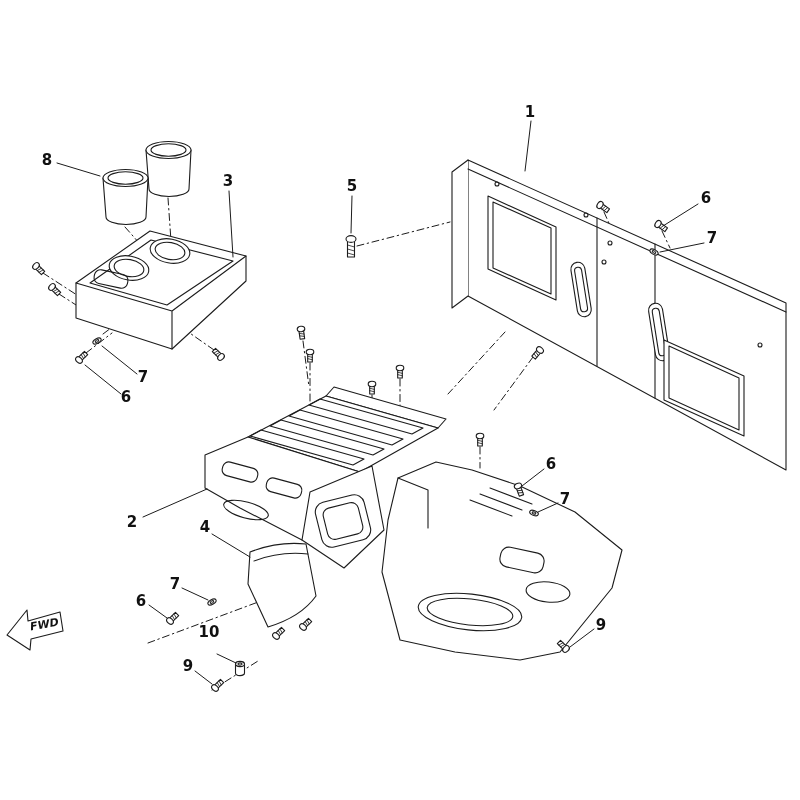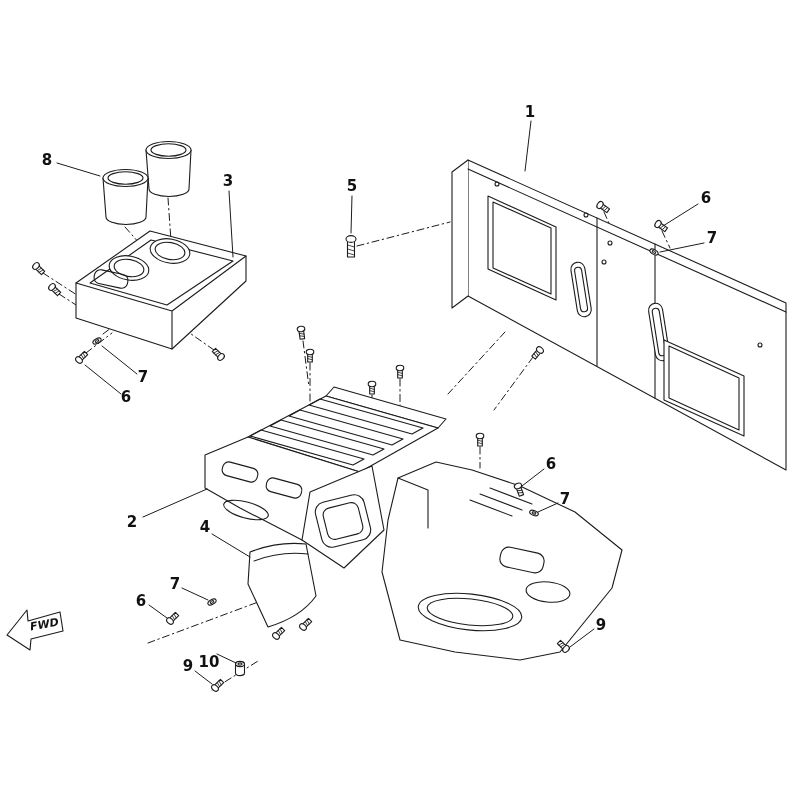--- a/index.html
+++ b/index.html
@@ -232,18 +232,18 @@
       <div class="callout" style="left: 706px; top: 198px;">6</div>
       <div class="callout" style="left: 712px; top: 238px;">7</div>
       <div class="callout" style="left: 143px; top: 377px;">7</div>
       <div class="callout" style="left: 126px; top: 397px;">6</div>
       <div class="callout" style="left: 132px; top: 522px;">2</div>
       <div class="callout" style="left: 205px; top: 527px;">4</div>
       <div class="callout" style="left: 551px; top: 464px;">6</div>
       <div class="callout" style="left: 565px; top: 499px;">7</div>
       <div class="callout" style="left: 175px; top: 584px;">7</div>
       <div class="callout" style="left: 141px; top: 601px;">6</div>
-      <div class="callout" style="left: 209px; top: 662px;">10</div>
+      <div class="callout" style="left: 209px; top: 632px;">10</div>
       <div class="callout" style="left: 188px; top: 666px;">9</div>
       <div class="callout" style="left: 601px; top: 625px;">9</div>
     </div>
 
 </div>
 
 </body></html>

